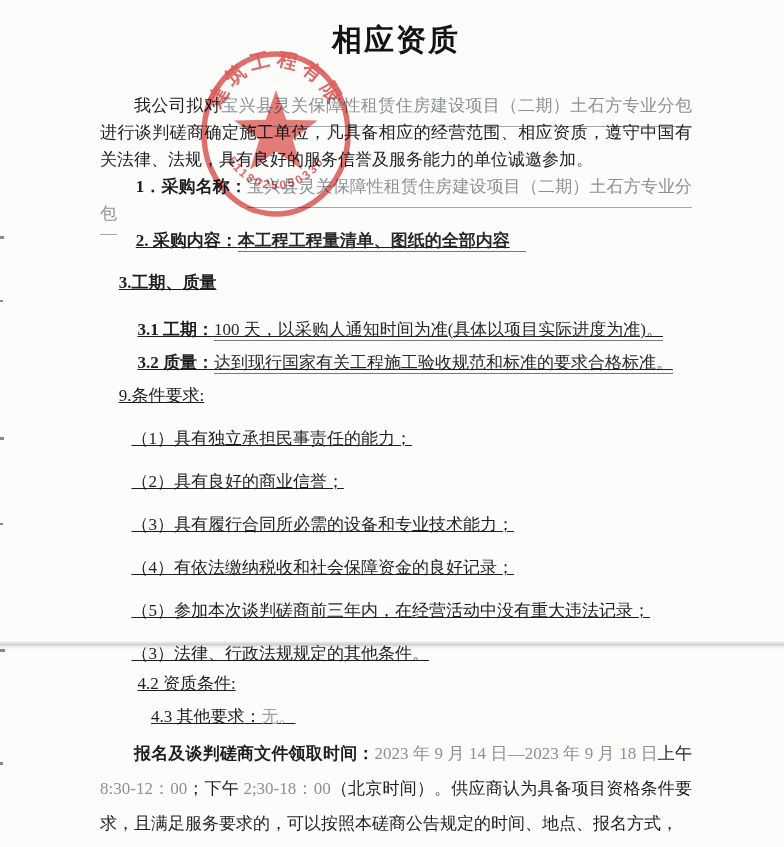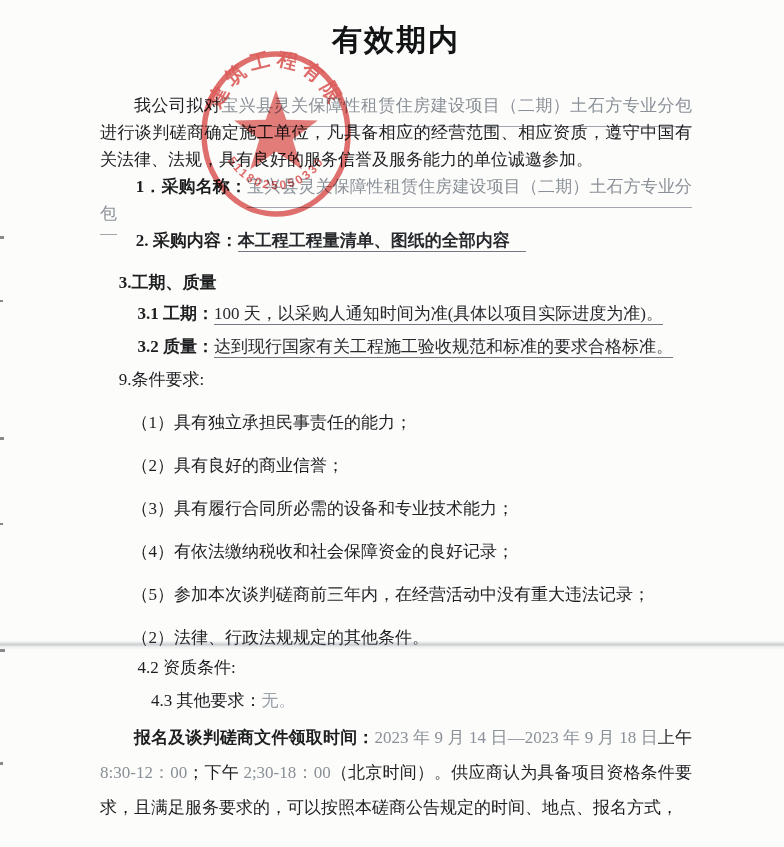--- a/index.html
+++ b/index.html
@@ -12,34 +12,34 @@
     color:#1d1e20;
   }
   .content{position:absolute;left:100px;top:0;width:592px;}
   .doc-title{
     font-family:"Liberation Sans","DejaVu Sans",sans-serif;
     font-weight:600;font-size:30px;line-height:40px;
     text-align:center;margin:20px 0 0 0;letter-spacing:2px;color:#121314;
   }
   .para{font-size:17px;line-height:27px;text-align:justify;margin:0;}
   .indent{text-indent:2em;}
-  .line{font-size:17px;line-height:27px;margin:0;}
+  .line{font-size:17px;line-height:27px;margin:0;text-decoration:underline;}
   .b{font-weight:700;}
   .u{border-bottom:1.3px solid #75797f;padding-bottom:1px;}
   .u-light{border-bottom:1.3px solid #a2a7ad;padding-bottom:11px;}
   .muted{color:#8a9097;}
   .dark{color:#26282c;}
   .gray-light{color:#9aa1aa;}
   .pad-r{padding-right:16px;}
 
   .p-intro{margin-top:32px;}
   .li-1{margin-top:0;}
   .li-2{margin-top:0;}
   .li-3h{margin-top:15px;}
-  .li-31{margin-top:4px;}
+  .li-31{margin-top:20px;}
   .li-32{margin-top:6px;}
   .li-4h{margin-top:6px;}
   .li-41{margin-top:6px;}
   .li-q{margin-top:7px;}
   .li-42{margin-top:3px;}
   .p-42{margin-top:1px;}
   .li-43{margin-top:6px;}
   .p-footer{margin-top:6px;font-size:17px;line-height:35px;text-align:justify;}
 
   .ind-item{text-indent:2.1em;}
@@ -66,21 +66,21 @@
   .t3{top:437px;width:4px;height:3px;}
   .t4{top:523px;width:3px;height:2px;}
   .t5{top:649px;width:5px;height:3px;}
   .t6{top:762px;width:3px;height:3px;}
 </style>
 </head>
 <body>
 
 <div class="content">
 
-  <h1 class="doc-title">有效期内</h1>
+  <h1 class="doc-title">相应资质</h1>
 
   <p class="para indent p-intro"><span>我公司拟对</span><span class="u-light muted">宝兴县灵关保障性租赁住房建设项目（二期）土石方专业分包</span><span>进行谈判磋商确定施工单位，凡具备相应的经营范围、相应资质，遵守中国有关法律、法规，具有良好的服务信誉及服务能力的单位诚邀参加。</span></p>
 
   <p class="para ind-item li-1"><span class="b">1．采购名称：</span><span class="u-light muted">宝兴县灵关保障性租赁住房建设项目（二期）土石方专业分包</span></p>
 
   <p class="line ind-item li-2"><span class="b">2. 采购内容：</span><span class="u dark b pad-r">本工程工程量清单、图纸的全部内容</span></p>
 
   <p class="line ind-sec li-3h b">3.工期、质量</p>
 
   <p class="line ind-sub li-31"><span class="b">3.1 工期：</span><span class="u dark">100 天，以采购人通知时间为准(具体以项目实际进度为准)。</span></p>
@@ -88,21 +88,21 @@
   <p class="line ind-sub li-32"><span class="b">3.2 质量：</span><span class="u dark">达到现行国家有关工程施工验收规范和标准的要求合格标准。</span></p>
 
   <p class="line ind-sec li-4h">9.条件要求:</p>
 
 
   <p class="line ind-q li-q">（1）具有独立承担民事责任的能力；</p>
   <p class="line ind-q li-q">（2）具有良好的商业信誉；</p>
   <p class="line ind-q li-q">（3）具有履行合同所必需的设备和专业技术能力；</p>
   <p class="line ind-q li-q">（4）有依法缴纳税收和社会保障资金的良好记录；</p>
   <p class="line ind-q li-q">（5）参加本次谈判磋商前三年内，在经营活动中没有重大违法记录；</p>
-  <p class="line ind-q li-q">（2）法律、行政法规规定的其他条件。</p>
+  <p class="line ind-q li-q">（3）法律、行政法规规定的其他条件。</p>
 
   <p class="line ind-sub li-42">4.2 资质条件:</p>
 
 
   <p class="line ind-43 li-43"><span>4.3 其他要求：</span><span class="gray-light">无。</span></p>
 
   <p class="p-footer indent"><span class="b">报名及谈判磋商文件领取时间：</span><span class="muted">2023 年 9 月 14 日—2023 年 9 月 18 日</span><span>上午 </span><span class="muted">8:30-12：00</span><span>；下午 </span><span class="muted">2;30-18：00</span><span>（北京时间）。供应商认为具备项目资格条件要求，且满足服务要求的，可以按照本磋商公告规定的时间、地点、报名方式，</span></p>
 
 </div>
 

